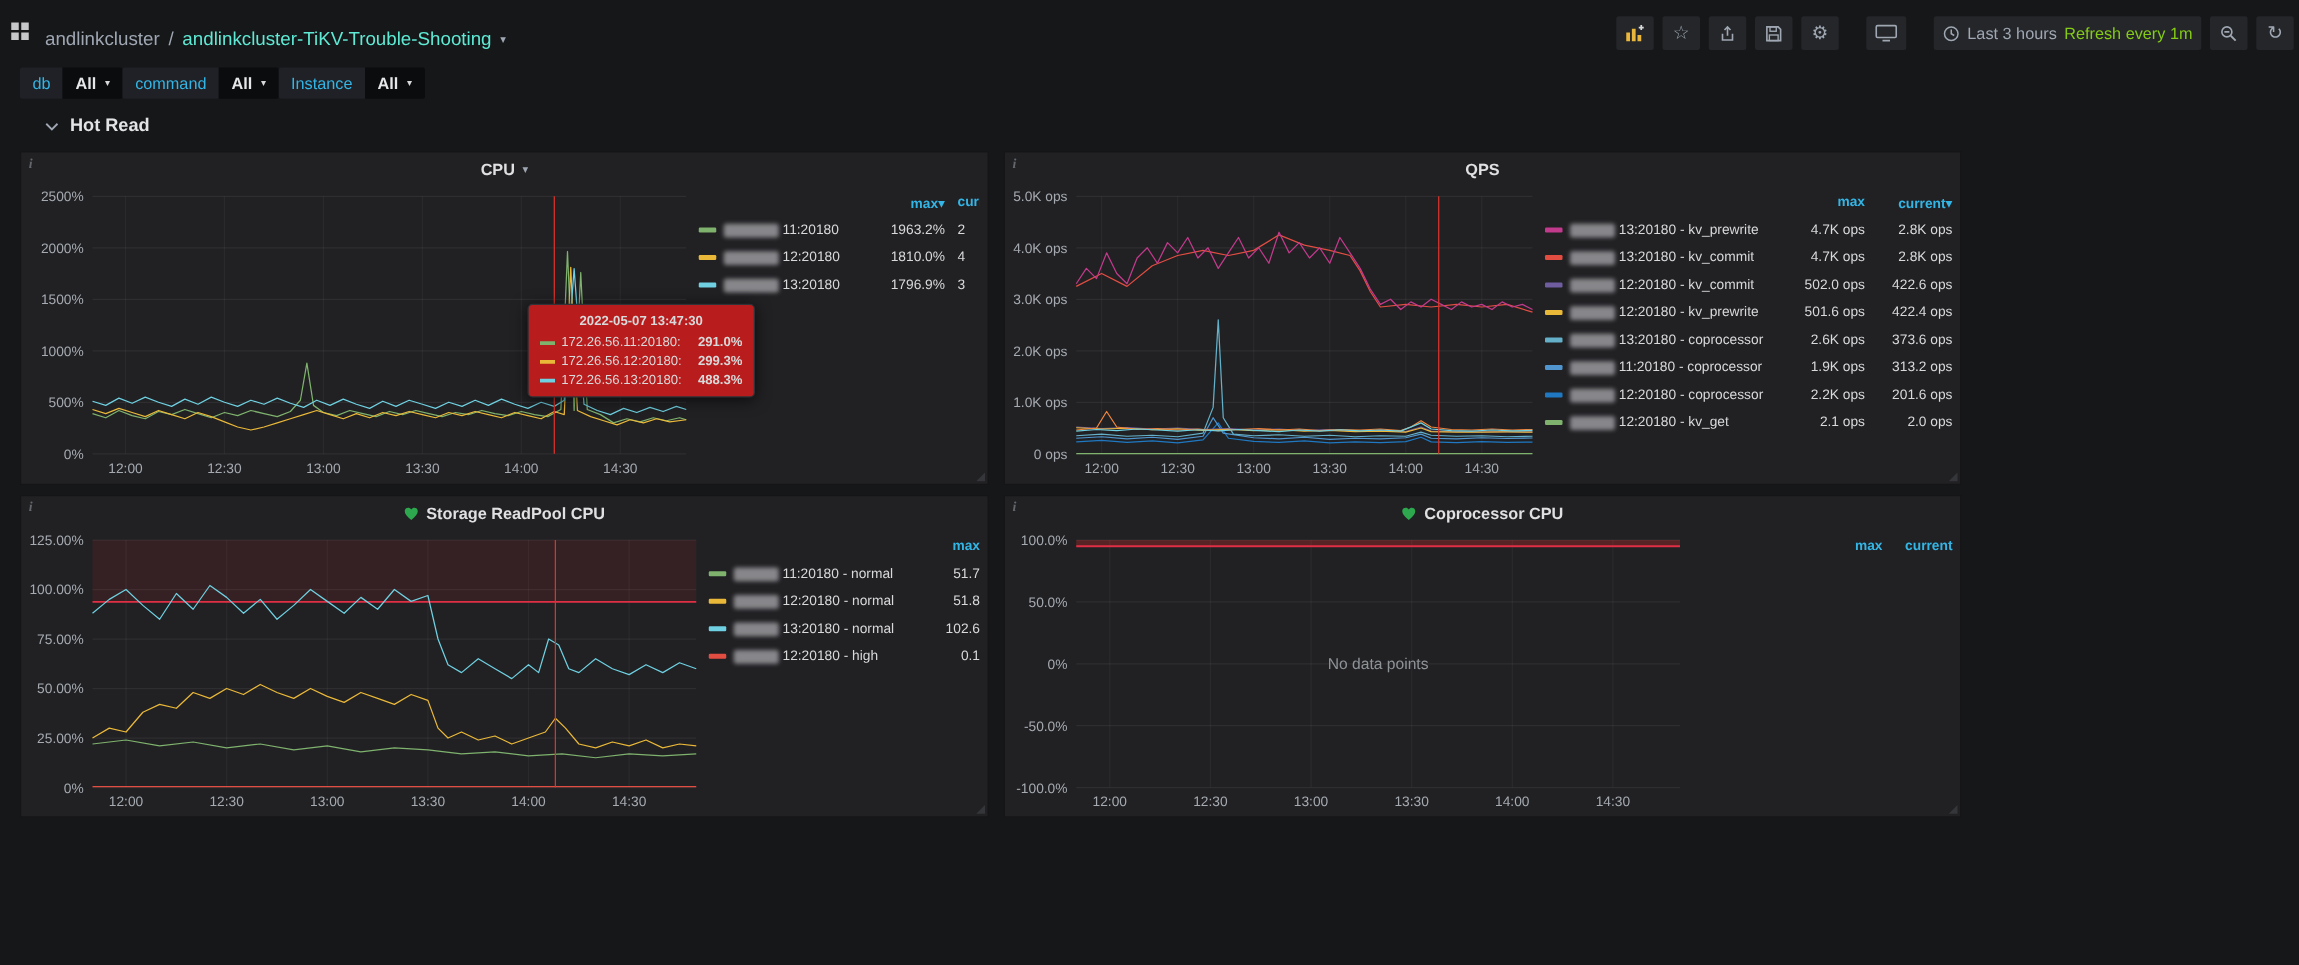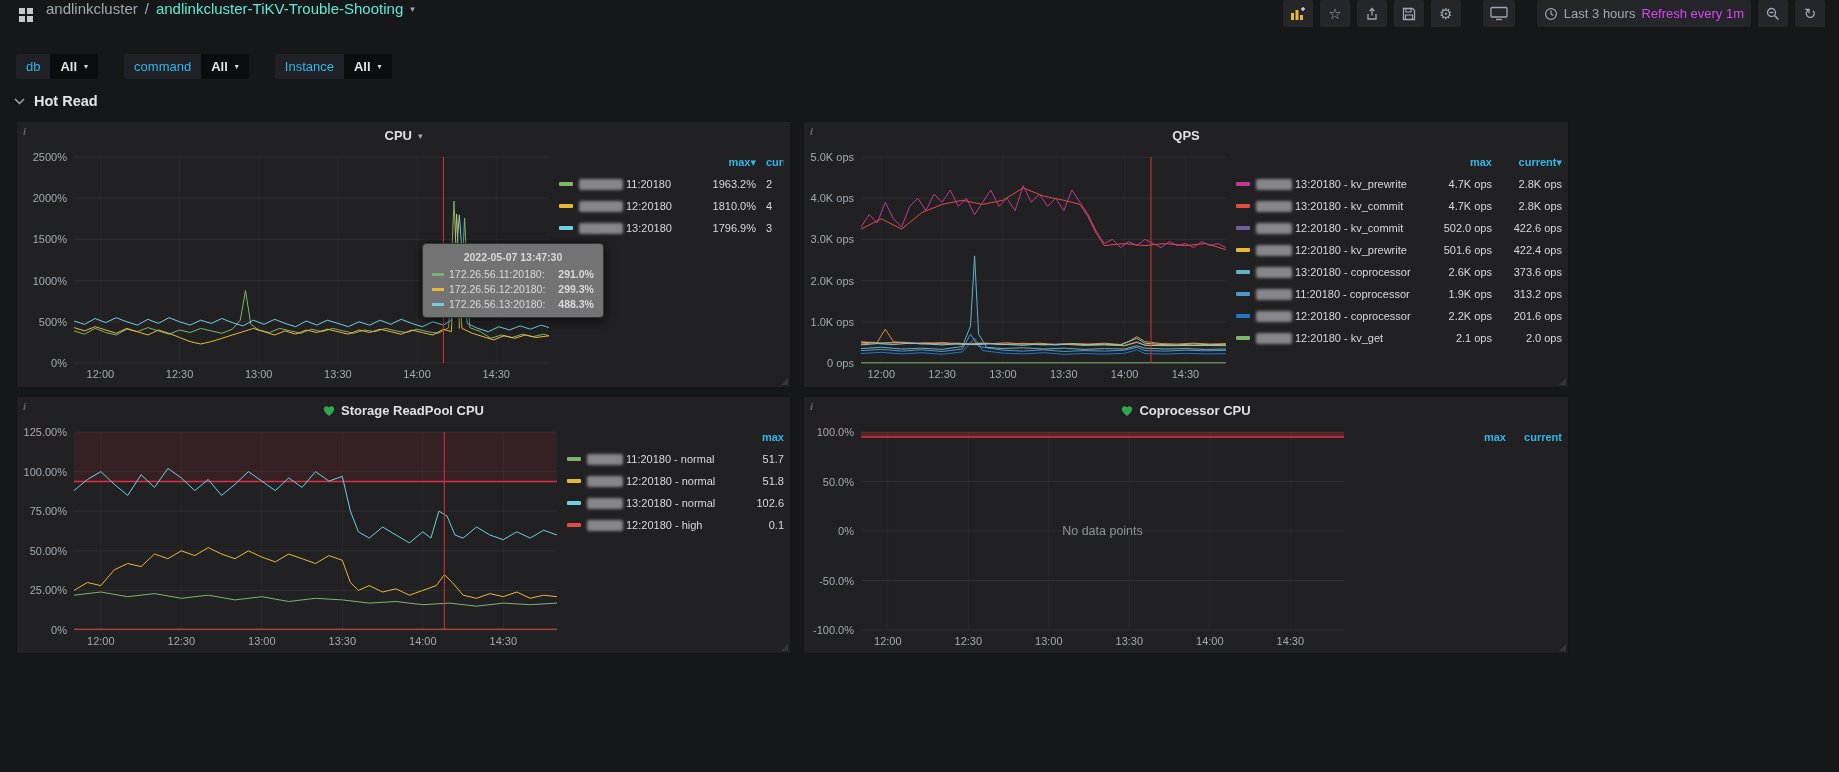--- a/index.html
+++ b/index.html
@@ -1,47 +1,47 @@
 <!DOCTYPE html>
 <html><head>
 <meta charset="utf-8">
 <style>
   * { box-sizing: border-box; margin: 0; padding: 0; }
   html,body { background:#161719; }
   body { font-family:"Liberation Sans","DejaVu Sans",sans-serif; color:#d8d9da; }
   .page { position:relative; width:1839px; height:772px; overflow:hidden; background:#161719; }
 
   
-  .navbar { height:40px; display:flex; align-items:flex-start; padding:0 10px; }
+  .navbar { height:40px; display:flex; align-items:flex-end; padding:0 0; }
   .icon-btn { background:transparent; border:none; color:#c7c8ca; width:32px; height:30px;
               display:flex; align-items:center; justify-content:center; cursor:pointer; }
   .breadcrumb { display:flex; align-items:center; gap:7px; margin-left:4px; font-size:15px; cursor:pointer; }
   .crumb-folder { color:#9fa7b3; }
   .crumb-sep { color:#9fa7b3; }
   .crumb-title { color:#5eead4; }
   .caret { color:#9fa7b3; font-size:9px; }
   .nav-right { margin-left:auto; display:flex; align-items:center; gap:7px; padding-right:4px; }
   .nav-btn { background:#242629; border:none; border-radius:2px; height:27px; min-width:30px;
              display:flex; align-items:center; justify-content:center; gap:6px; color:#9fa7b3;
              font-size:13px; cursor:pointer; padding:0 7px; font-family:inherit; }
   .nav-btn .uni { font-size:15px; line-height:1; color:#9fa7b3; }
   .gap { width:8px; }
   .time-text { color:#9fa7b3; }
-  .refresh-text { color:#d946ef; }
+  .refresh-text { color:#84cc16; }
 
   
-  .submenu { display:flex; align-items:center; gap:26px; padding:14px 16px 12px 16px; }
+  .submenu { display:flex; align-items:center; padding:14px 16px 12px 16px; }
   .var { display:flex; align-items:stretch; cursor:pointer; }
   .var-label { color:#33b5e5; background:#1f2126; font-size:13px; padding:5px 10px; border-radius:2px 0 0 2px; }
   .var-value { color:#e6e7e8; background:#0b0c0e; font-size:13px; font-weight:bold; padding:5px 10px;
                border-radius:0 2px 2px 0; display:flex; align-items:center; gap:7px; }
   .var-value .caret { font-size:8px; color:#d8d9da; }
 
   
-  .row-header { display:flex; align-items:center; gap:9px; padding:2px 16px 8px 14px; cursor:pointer; }
+  .row-header { display:flex; align-items:center; gap:9px; padding:2px 16px 8px 14px; cursor:pointer;margin-left:22px; }
   .row-title { font-size:14.5px; font-weight:bold; color:#e3e4e6; }
 
   
   .dash { position:relative; height:560px; }
   .panel { position:absolute; background:#212124; border:1px solid rgba(0,0,0,0.35); overflow:hidden; }
   .panel-cpu     { left:16px;  top:4px;   width:775px; height:267px; }
   .panel-qps     { left:803px; top:4px;   width:766px; height:267px; }
   .panel-storage { left:16px;  top:279px; width:775px; height:258px; }
   .panel-cop     { left:803px; top:279px; width:766px; height:258px; }
   .panel::after { content:""; position:absolute; right:2px; bottom:2px; width:0; height:0;
@@ -70,21 +70,21 @@
   .legend-cpu .v1 { width:18px; text-align:left; overflow:hidden; margin-left:10px; }
   .legend-qps .redact { width:36px; }
   .legend-qps .v0 { width:58px; }
   .legend-qps .v1 { width:70px; }
   .legend-storage .redact { width:36px; }
   .legend-storage .v0 { width:46px; }
   .legend-cop .v0 { width:42px; }
   .legend-cop .v1 { width:56px; }
 
   
-  .graph-tooltip { position:absolute; left:405px; top:94px; z-index:6; background:#737373;
+  .graph-tooltip { position:absolute; left:405px; top:94px; z-index:6; background:#b91c1c;
                    border:1px solid #2f3236; border-radius:4px; padding:7px 9px; font-size:10.5px;
                    box-shadow:0 2px 12px rgba(0,0,0,0.65); white-space:nowrap; }
   .tt-time { text-align:center; font-weight:bold; color:#d8d9da; margin-bottom:5px; }
   .tt-row { display:flex; align-items:center; gap:5px; margin-top:3px; }
   .tt-marker { width:12px; height:3px; flex:none; }
   .tt-label { color:#d8d9da; }
   .tt-val { margin-left:auto; font-weight:bold; padding-left:8px; }
 </style>
 </head>
 <body>

